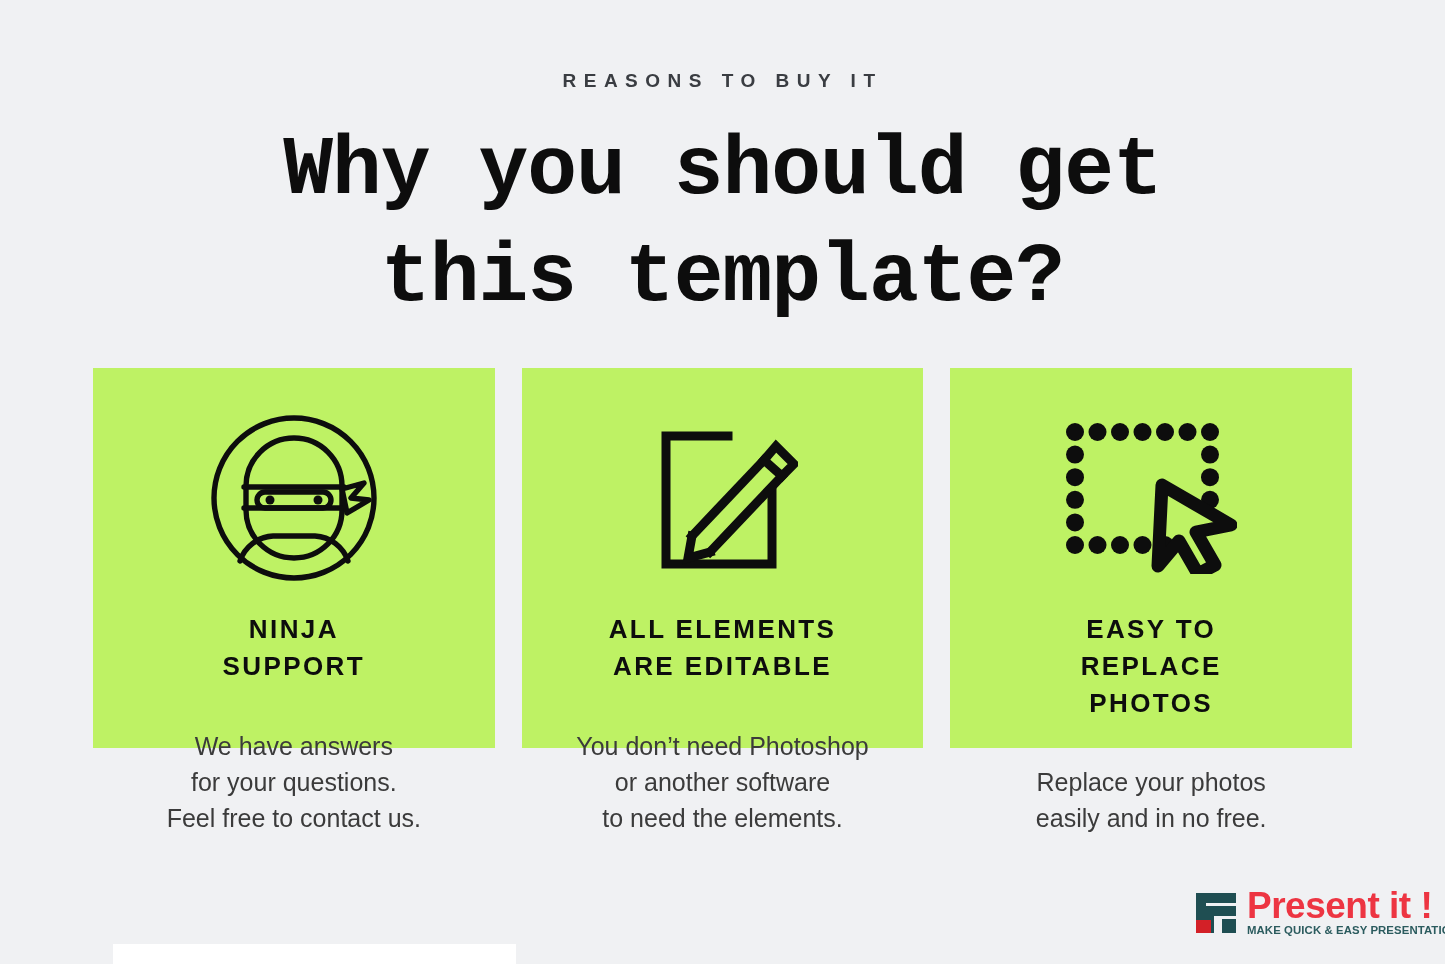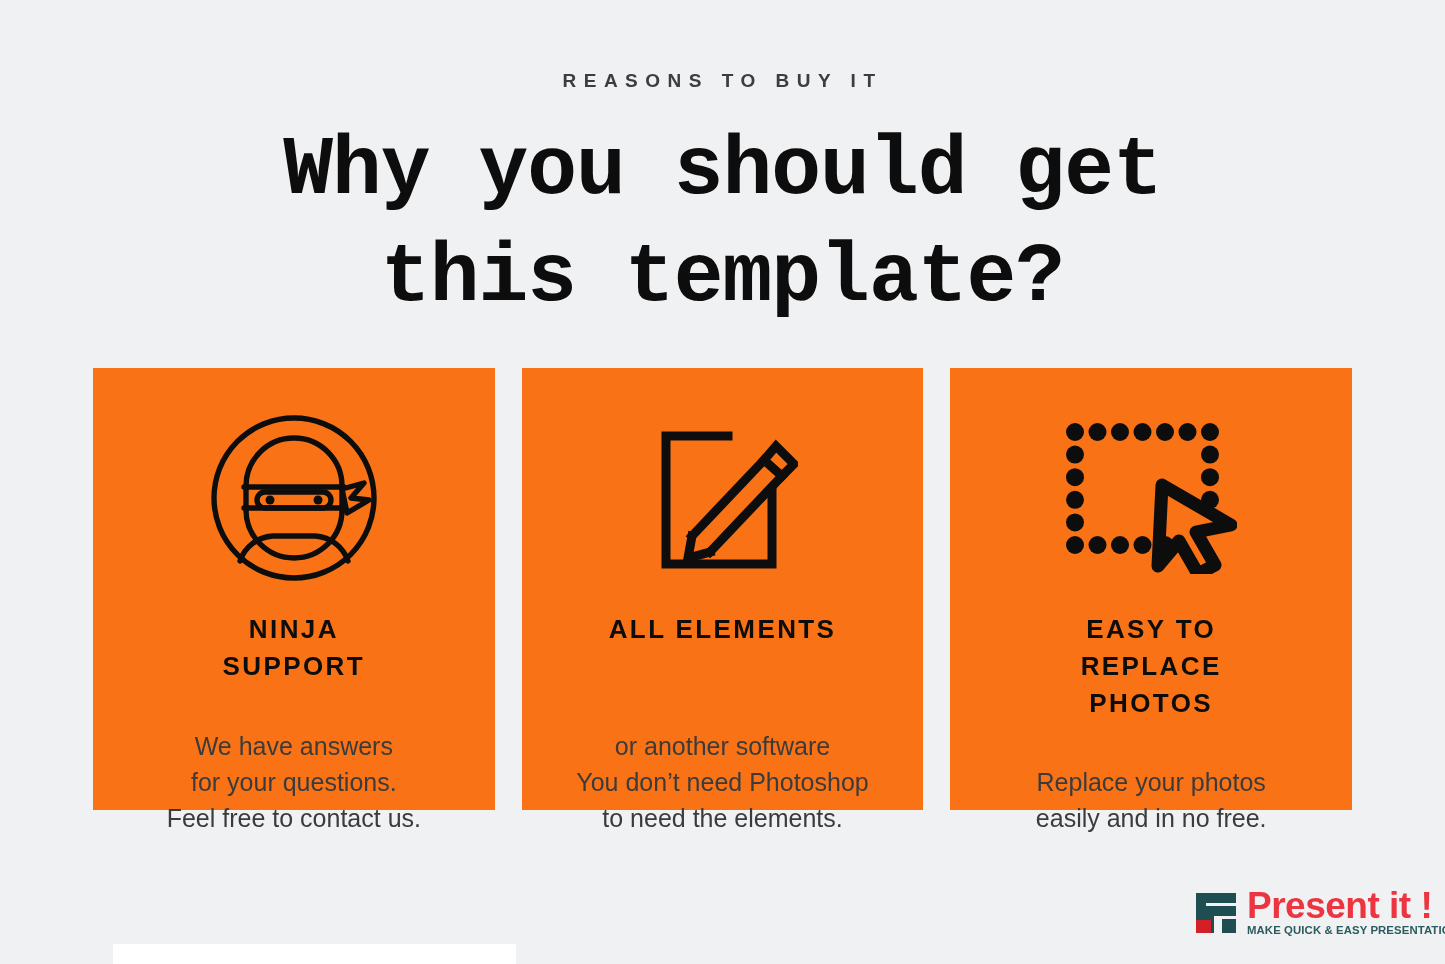--- a/index.html
+++ b/index.html
@@ -56,22 +56,22 @@
     position: absolute;
     left: 93px;
     top: 368px;
     width: 1259px;
     height: 538px;
     display: flex;
     gap: 27px;
   }
   .card {
     width: 403px;
-    height: 442px;
-    background: #f97316;
+    height: 380px;
+    background: #bef264;
     position: relative;
     box-sizing: border-box;
     text-decoration: underline;
   }
 
   .card-icon {
     position: absolute;
     left: 0;
     top: 42px;
     width: 100%;
@@ -213,24 +213,25 @@
           <path d="M44 118 L116 42"></path>
           <path d="M62 134 L134 58"></path>
 
           <path d="M44 118 L40 140 L62 134"></path>
 
           <path d="M116 42 L128 28 L146 46 L134 58 Z"></path>
         </svg>
       </div>
       <div class="card-title">
         <span>ALL ELEMENTS</span>
+        <span>ARE EDITABLE</span>
       </div>
       <div class="card-body three-line">
+        <span>You don’t need Photoshop</span>
         <span>or another software</span>
-        <span>You don’t need Photoshop</span>
         <span>to need the elements.</span>
       </div>
     </div>
 
     <div class="card">
       <div class="card-icon">
         <svg width="172" height="152" viewBox="0 0 172 152" fill="none">
           <g fill="#0d0d0d">
 
             <circle cx="10" cy="10" r="9"></circle>

